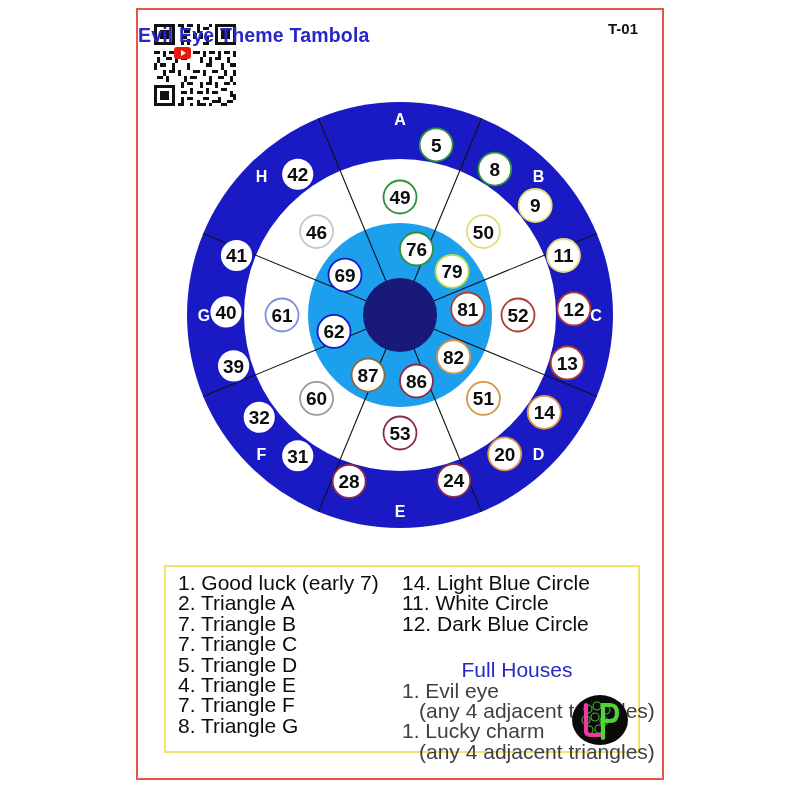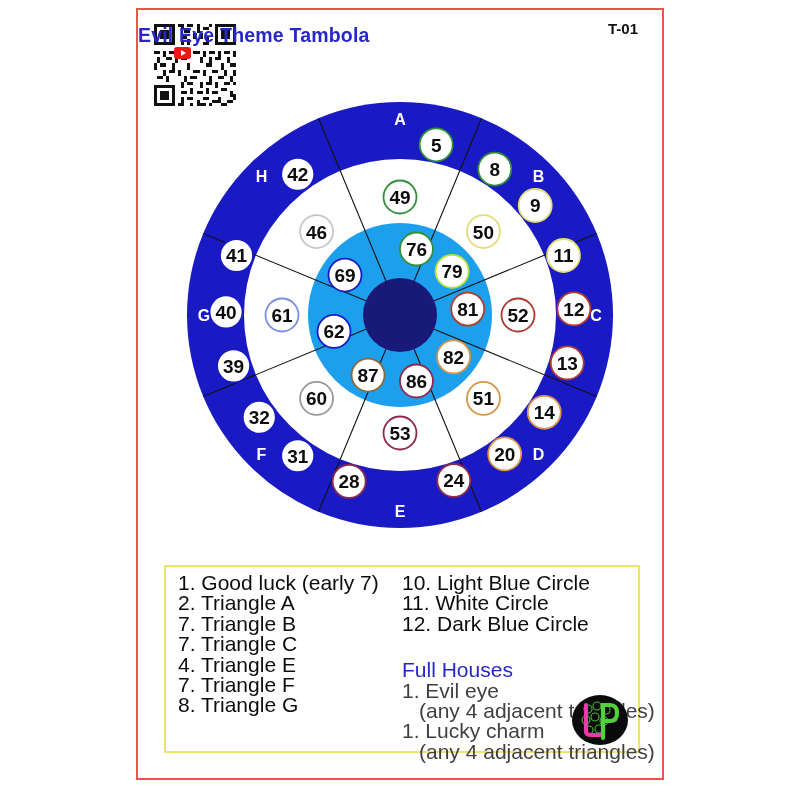--- a/index.html
+++ b/index.html
@@ -38,21 +38,21 @@
     background:#ffffff;border:2px solid #f0e36a;box-sizing:border-box;
   }
   #legend .colL{position:absolute;left:12px;top:6px;width:230px;}
   #legend .colR{position:absolute;left:236px;top:6px;width:230px;}
   #legend .row{
     font-size:21px;font-weight:normal;color:#0d0d0d;line-height:20.4px;
     white-space:nowrap;
   }
   #legend .fh{margin-top:26px;}
   #legend .fh .row{color:#404040;}
-  #legend .fh .hdr{color:#2727c8;}
+  #legend .fh .hdr{color:#2727c8;text-align:center;}
   #legend .ind{padding-left:17px;}
 
   #logo{position:absolute;right:8px;bottom:4px;width:60px;height:54px;}
 </style>
 </head>
 <body>
 
 <div id="card">
 
   <div id="qr">
@@ -312,26 +312,27 @@
         </g>
       </svg>
   </div>
 
   <div id="legend">
     <div class="colL">
         <div class="row">1. Good luck (early 7)</div>
         <div class="row">2. Triangle A</div>
         <div class="row">7. Triangle B</div>
         <div class="row">7. Triangle C</div>
+        <div class="row">5. Triangle D</div>
         <div class="row">4. Triangle E</div>
         <div class="row">7. Triangle F</div>
         <div class="row">8. Triangle G</div>
       </div>
     <div class="colR">
-        <div class="row">10. Light Blue Circle</div>
+        <div class="row">14. Light Blue Circle</div>
         <div class="row">11. White Circle</div>
         <div class="row">12. Dark Blue Circle</div>
         <div class="fh">
           <div class="row hdr">Full Houses</div>
           <div class="row">1. Evil eye</div>
           <div class="row ind">(any 4 adjacent triangles)</div>
           <div class="row">1. Lucky charm</div>
           <div class="row ind">(any 4 adjacent triangles)</div>
         </div>
       </div>

